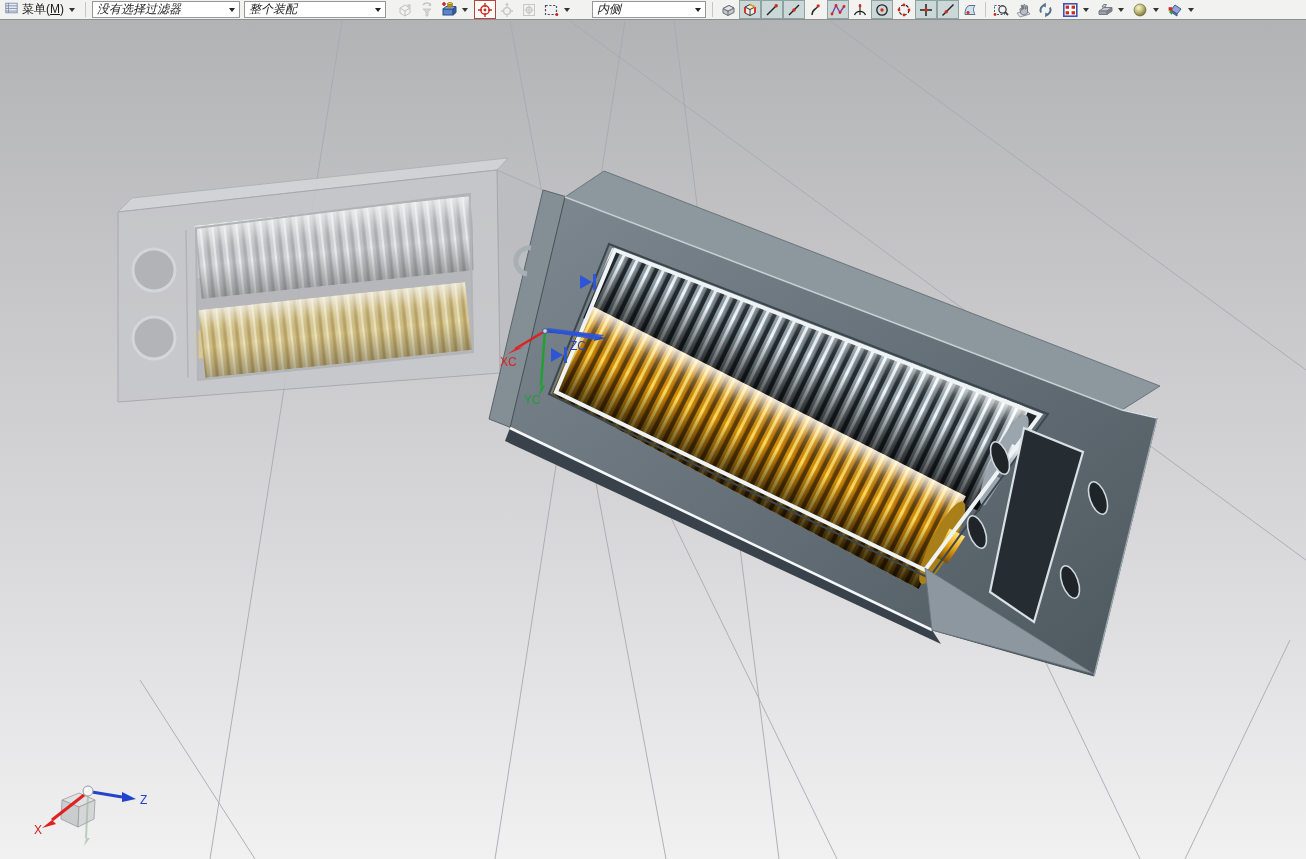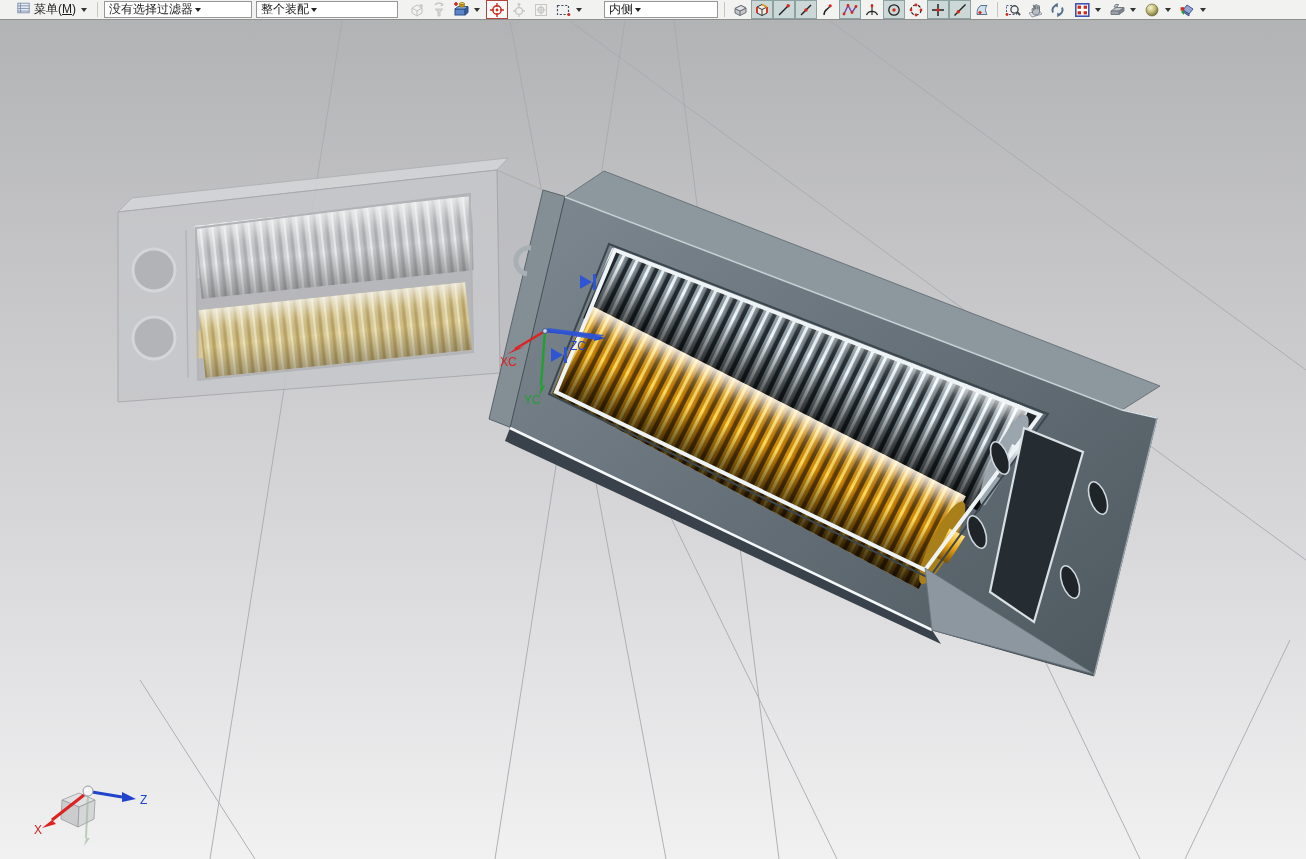--- a/index.html
+++ b/index.html
@@ -1,23 +1,23 @@
 <!DOCTYPE html>
 <html><head>
 <meta charset="utf-8">
 <style>
   html,body{margin:0;padding:0;background:#f1f1f0;font-family:"Liberation Sans",sans-serif;}
   .app{width:1306px;height:859px;overflow:hidden;position:relative;}
   
-  .toolbar{height:19px;background:#f2f2f0;border-bottom:1px solid #8f8f8f;display:flex;align-items:center;padding:0 12px;font-size:12px;color:#1a1a1a;white-space:nowrap;}
+  .toolbar{height:19px;background:#f2f2f0;border-bottom:1px solid #8f8f8f;display:flex;align-items:center;padding:0 0;font-size:12px;color:#1a1a1a;white-space:nowrap;}
   .menu-btn{display:flex;align-items:center;gap:3px;padding:0 4px;height:17px;cursor:default;}
   .menu-btn u{text-decoration:underline;}
   .dd{width:0;height:0;border-left:3.5px solid transparent;border-right:3.5px solid transparent;border-top:4px solid #333;margin:0 2px;display:inline-block;}
   .sep{width:1px;height:15px;background:#c6c6c6;margin:0 4px;flex:0 0 auto;}
-  .combo{height:15px;background:#fff;border:1px solid #979797;display:flex;align-items:center;justify-content:flex-start;padding:0 2px 0 4px;margin:0 2px;flex:0 0 auto;}
+  .combo{height:15px;background:#fff;border:1px solid #979797;display:flex;align-items:center;justify-content:space-between;padding:0 2px 0 4px;margin:0 2px;flex:0 0 auto;font-style:italic;}
   .combo .dd{border-top-color:#222;}
   .tb-btn{width:20px;height:17px;display:flex;align-items:center;justify-content:center;flex:0 0 auto;border:1px solid transparent;}
   .tb-btn svg{display:block;}
   .tb-btn.teal{background:#cbd8d7;border:1px solid #8da3a2;}
   .tb-btn.active-red{border:1px solid #b5443a;background:#fdfdfd;}
   .tb-btn.ghosted{opacity:.40;filter:grayscale(.9);}
   .dd-after{display:flex;align-items:center;flex:0 0 auto;}
   
   .viewport{position:relative;width:1306px;height:839px;background:linear-gradient(180deg,#b2b3b5 0%,#c4c4c6 28%,#dadadc 65%,#f1f1f2 100%);}
   .viewport svg{position:absolute;left:0;top:0;}

